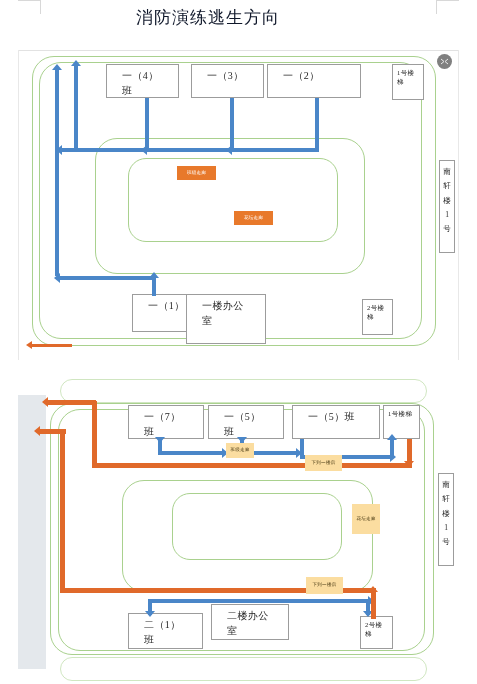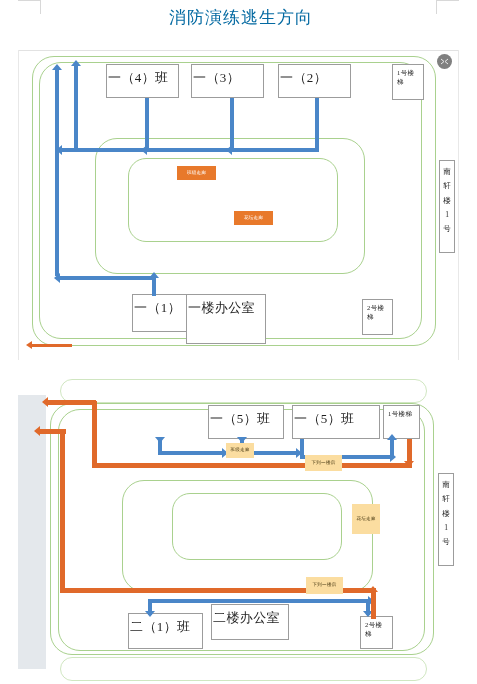--- a/index.html
+++ b/index.html
@@ -1,21 +1,21 @@
 <!DOCTYPE html>
 <html><head>
 <meta charset="utf-8">
 <style>
   html,body{margin:0;padding:0;background:#ffffff;}
   body{width:477px;height:684px;position:relative;overflow:hidden;
        font-family:"Liberation Serif","DejaVu Serif",serif;color:#262626;}
 
   
   .doc-title{position:absolute;left:0;top:6px;width:416px;text-align:center;
-             font-size:17px;letter-spacing:1px;color:#0369a1;padding-left:33px;}
+             font-size:17px;letter-spacing:1px;color:#0f172a;}
 
   
   .crop{position:absolute;top:0;width:22px;height:1px;background:#d8d8d8;}
   .crop.l{left:18px;}
   .crop.r{right:18px;}
   .crop-v{position:absolute;top:0;height:14px;width:1px;background:#d8d8d8;}
   .crop-v.l{left:40px;}
   .crop-v.r{right:40px;}
 
   
@@ -29,22 +29,22 @@
   .frame-top{position:absolute;left:18px;right:18px;top:0;height:1px;background:#e2e2e2;}
   .frame-side{position:absolute;top:0;bottom:0;width:1px;background:#e8e8e8;}
   .frame-side.l{left:18px;}
   .frame-side.r{right:18px;}
 
   
   .ring{position:absolute;border:1px solid #a9d18e;border-radius:22px;}
 
   
   .room{position:absolute;border:1px solid #9c9c9c;background:#ffffff;
-        font-size:13px;line-height:1.45;color:#1f1f1f;
-        padding:4px 1px;box-sizing:border-box;letter-spacing:.4px;}
+        font-size:10px;line-height:1.45;color:#1f1f1f;
+        padding:4px 15px;box-sizing:border-box;letter-spacing:.4px;}
   .room.sm{font-size:6.5px;padding:3px 4px;}
 
   
   .side-label{position:absolute;border:1px solid #9c9c9c;background:#fff;
               font-size:7.5px;line-height:1.9;text-align:center;color:#1f1f1f;
               padding:4px 2px;box-sizing:border-box;}
   .side-label span{display:block;}
 
   
   .tag{position:absolute;font-size:4.6px;line-height:1;color:#ffffff;
@@ -106,21 +106,21 @@
       </svg>
     </div>
     <style>#diagram-1 .corner-badge{left:437px;top:4px;}</style>
 
     <div class="room" style="left:106px;top:14px;width:73px;height:34px;">
       <span>一（4）班</span>
     </div>
     <div class="room" style="left:191px;top:14px;width:73px;height:34px;">
       <span>一（3）</span>
     </div>
-    <div class="room" style="left:278px;top:14px;width:73px;height:34px;">
+    <div class="room" style="left:267px;top:14px;width:94px;height:34px;">
       <span>一（2）</span>
     </div>
 
     <div class="room sm" style="left:392px;top:14px;width:32px;height:36px;">
       <span>1号楼梯</span>
     </div>
 
     <div class="room" style="left:104px;top:244px;width:73px;height:38px;margin-left:28px;">
       <span>一（1）</span>
     </div>
@@ -186,20 +186,23 @@
 
     <div class="ring" style="left:50px;top:18px;width:382px;height:250px;"></div>
     <div class="ring" style="left:58px;top:24px;width:365px;height:240px;"></div>
 
     <div class="ring" style="left:122px;top:95px;width:249px;height:110px;"></div>
 
     <div class="ring" style="left:172px;top:108px;width:168px;height:65px;border-radius:18px;"></div>
 
     <div class="ring" style="left:60px;top:272px;width:365px;height:22px;opacity:.55;"></div>
 
+    <div class="room" style="left:128px;top:20px;width:76px;height:34px;">
+      <span>一（7）班</span>
+    </div>
     <div class="room" style="left:208px;top:20px;width:76px;height:34px;">
       <span>一（5）班</span>
     </div>
     <div class="room" style="left:292px;top:20px;width:88px;height:34px;">
       <span>一（5）班</span>
     </div>
     <div class="room sm" style="left:383px;top:20px;width:37px;height:34px;">
       <span>1号楼梯</span>
     </div>
 

